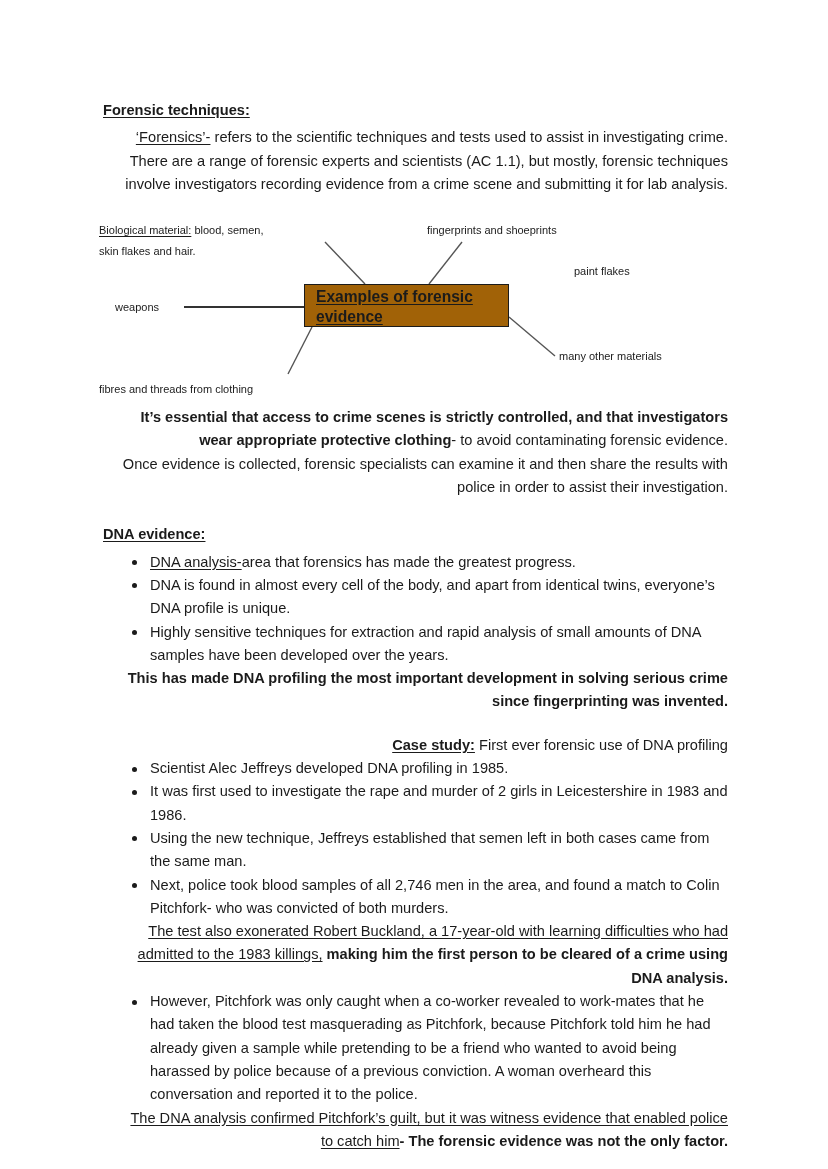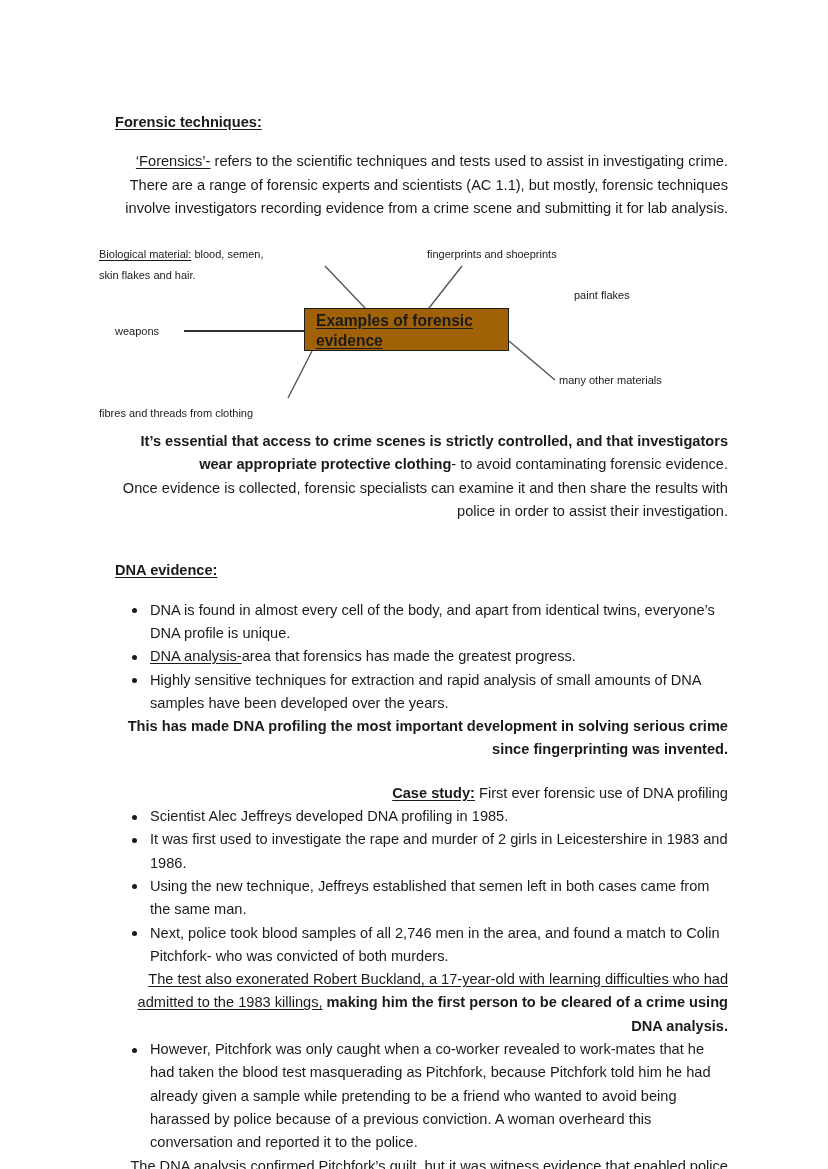--- a/index.html
+++ b/index.html
@@ -24,21 +24,21 @@
     background: #fff;
     overflow: hidden;
   }
   .content {
     position: absolute;
     left: 99px;
     top: 95px;
     width: 629px;
   }
   p, .line, .bullets {
-    margin: 16px;
+    margin: 4px;
     padding: 0;
   }
   .para {
     font-size: 14.6px;
     line-height: 23.3px;
     margin: 0 0 0 16px;
     text-align: right;
   }
   .heading {
     font-size: 14.6px;
@@ -168,22 +168,22 @@
       <div class="dlabel" style="left:0px; top:163px;">fibres and threads from clothing</div>
     </div>
 
     <p class="para"><span class="b">It’s essential that access to crime scenes is strictly controlled, and that investigators wear appropriate protective clothing</span><span>- to avoid contaminating forensic evidence.</span></p>
     <p class="para">Once evidence is collected, forensic specialists can examine it and then share the results with police in order to assist their investigation.</p>
 
     <div class="spacer-md"></div>
 
     <p class="heading">DNA evidence:</p>
     <ul class="bullets">
+      <li><span class="u">DNA analysis-</span><span>area that forensics has made the greatest progress.</span></li>
       <li><span>DNA is found in almost every cell of the body, and apart from identical twins, everyone’s DNA profile is unique.</span></li>
-      <li><span class="u">DNA analysis-</span><span>area that forensics has made the greatest progress.</span></li>
       <li><span>Highly sensitive techniques for extraction and rapid analysis of small amounts of DNA samples have been developed over the years.</span></li>
     </ul>
     <p class="para b">This has made DNA profiling the most important development in solving serious crime since fingerprinting was invented.</p>
 
     <div class="spacer-md"></div>
 
     <p class="para"><span class="bu">Case study:</span><span> First ever forensic use of DNA profiling</span></p>
     <ul class="bullets">
       <li>Scientist Alec Jeffreys developed DNA profiling in 1985.</li>
       <li>It was first used to investigate the rape and murder of 2 girls in Leicestershire in 1983 and 1986.</li>

